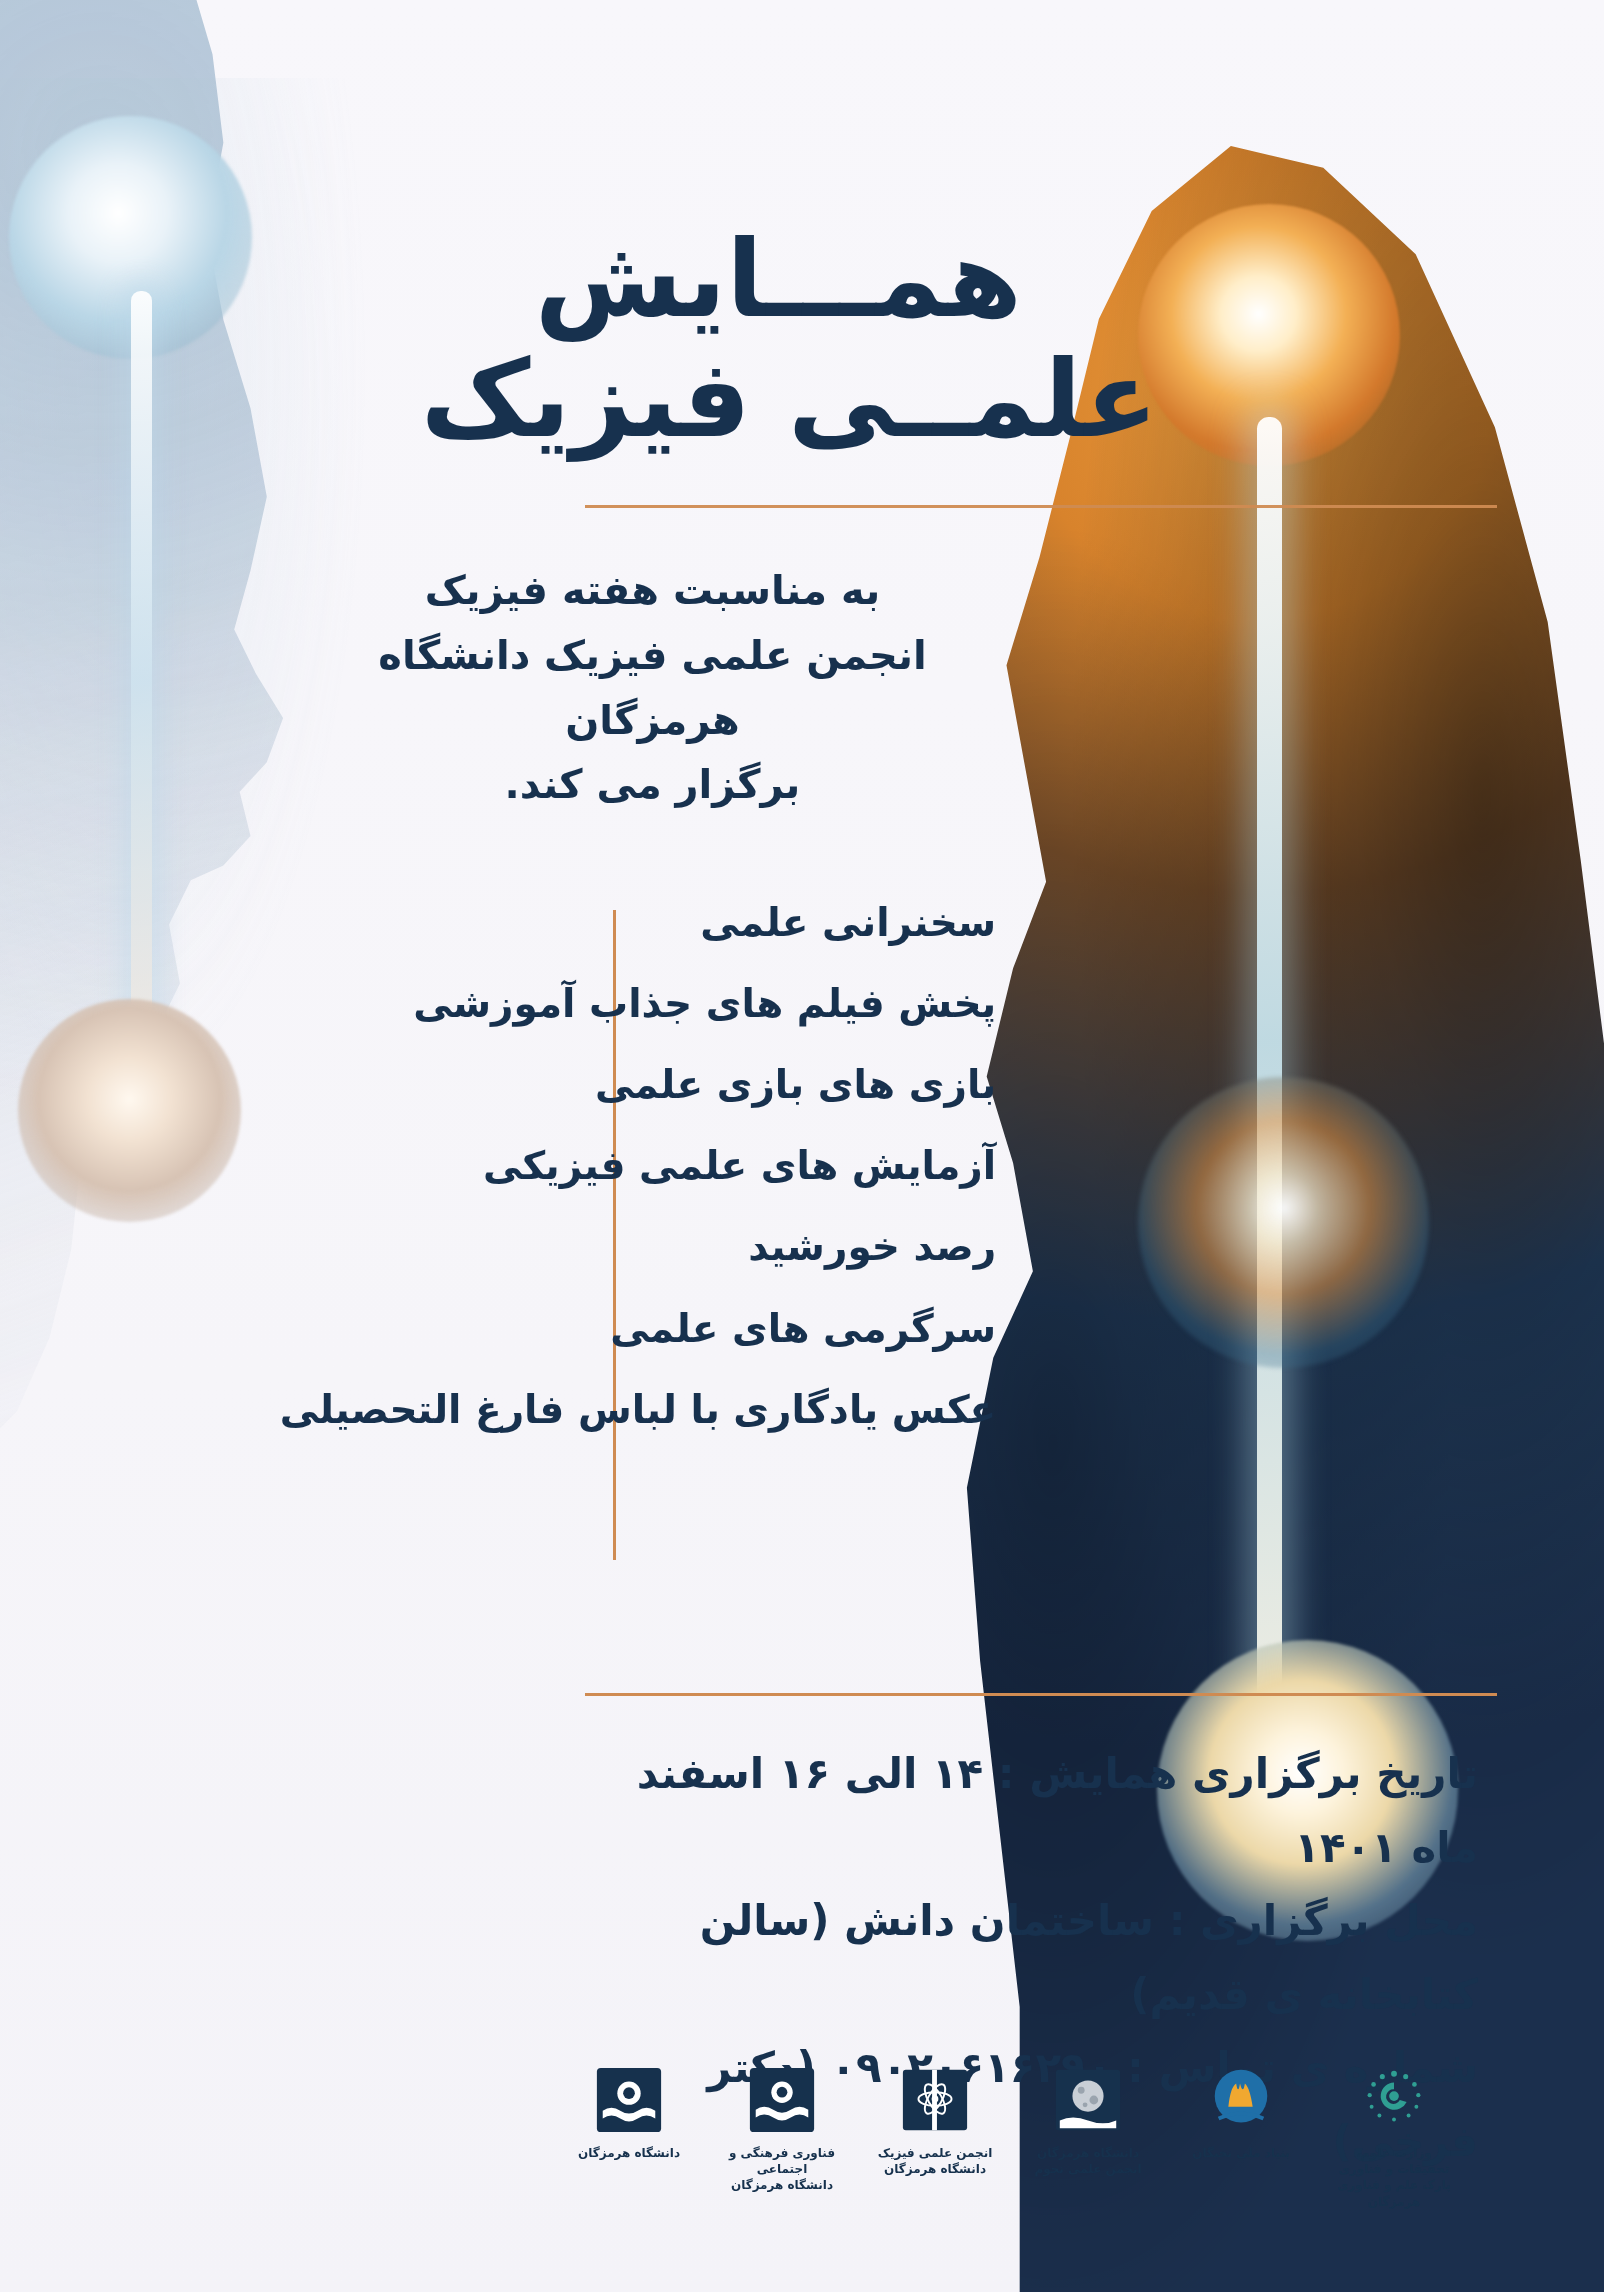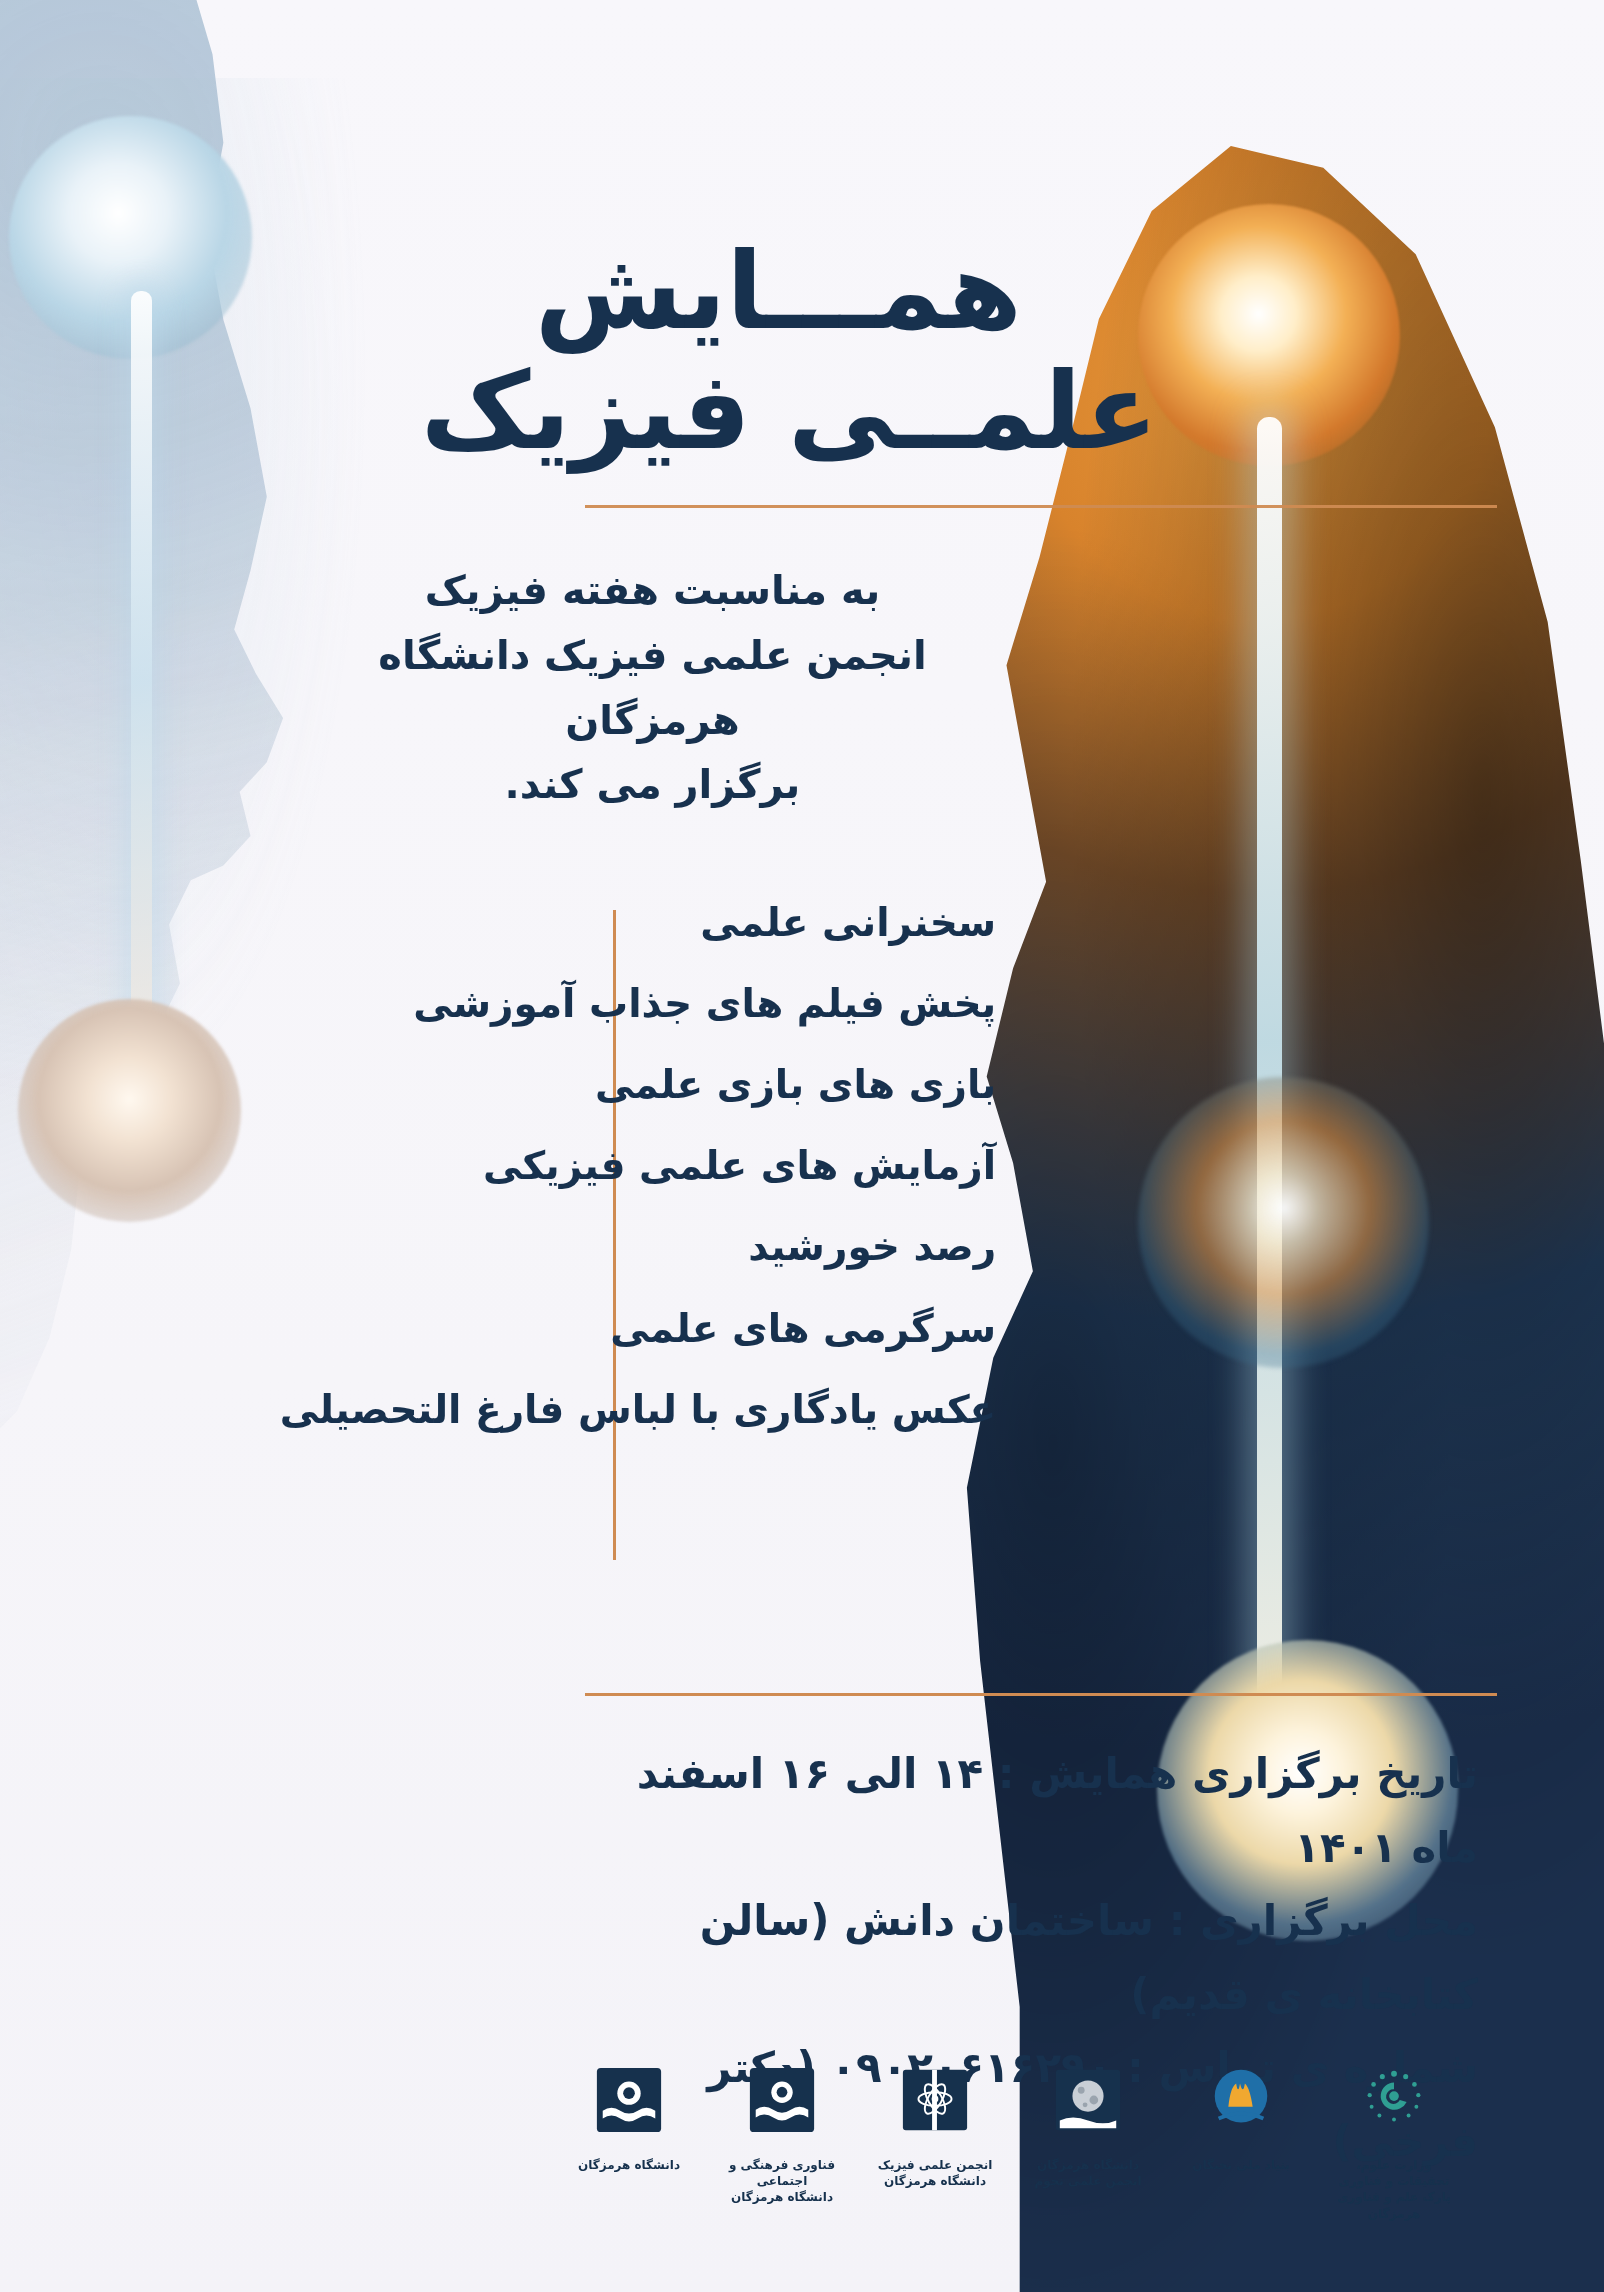--- a/index.html
+++ b/index.html
@@ -162,21 +162,21 @@
 
   
   .content {
     position: absolute;
     inset: 0;
   }
 
   .title-block {
     position: absolute;
     right: 582px;
-    top: 235px;
+    top: 223px;
     text-align: right;
     width: 602px;
   }
   .title-line {
     color: #17314e;
     font-weight: bold;
     letter-spacing: -1.9px;
     line-height: 1.05;
   }
   .title-1 {
@@ -264,21 +264,21 @@
     display: flex;
     flex-direction: row-reverse;
     justify-content: flex-start;
     gap: 35px;
   }
   .logo {
     width: 118px;
     display: flex;
     flex-direction: column;
     align-items: center;
-    gap: 19px;
+    gap: 7px;
   }
   .logo-mark {
     width: 76px;
     height: 76px;
     display: flex;
     align-items: center;
     justify-content: center;
   }
   .logo-caption {
     color: #16314d;

